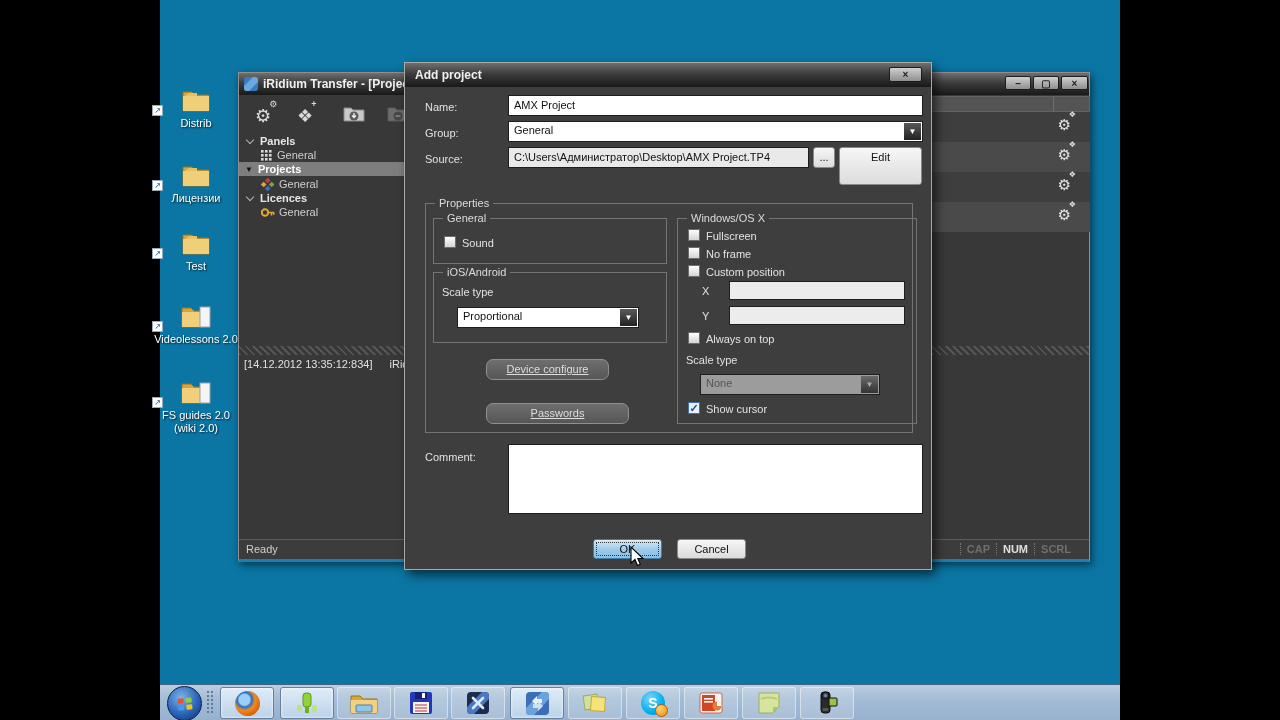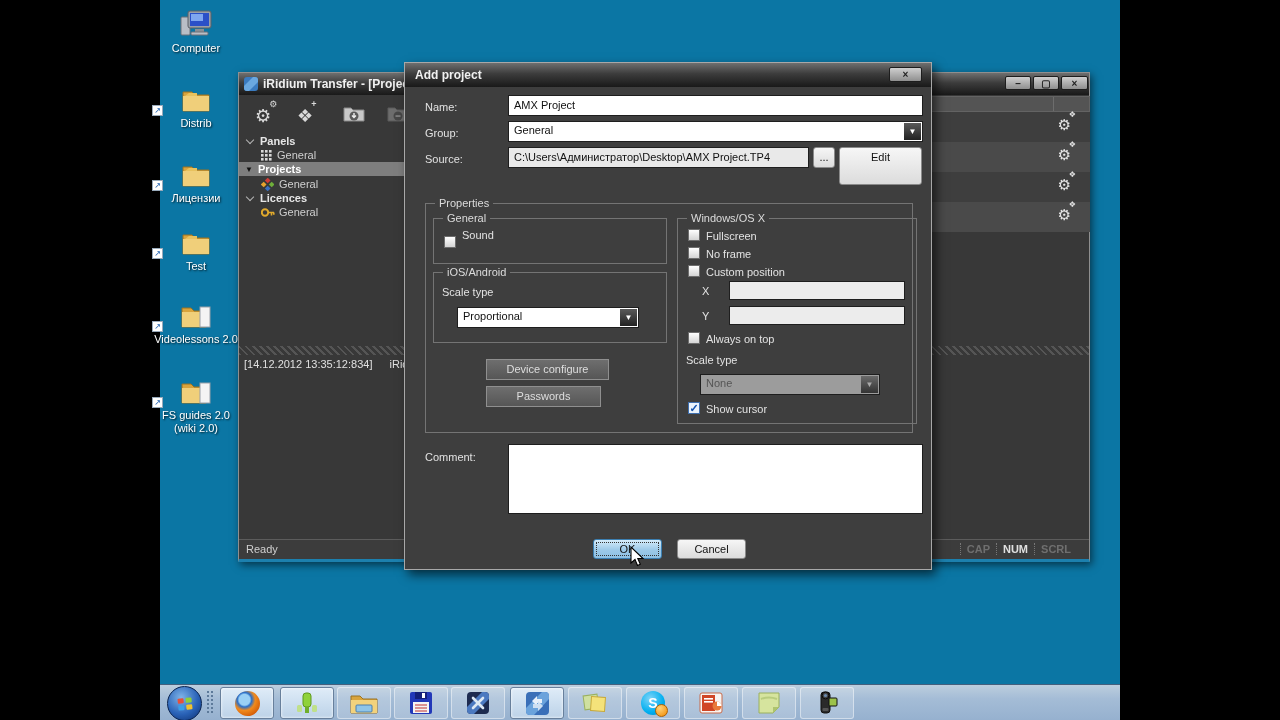--- a/index.html
+++ b/index.html
@@ -51,21 +51,21 @@
   .dselect.disabled .sel-text{color:#555;}
   .dselect.disabled .sel-btn{background:linear-gradient(#6a6a6a,#333);color:#aaa;}
   .gbox{position:absolute;border:1px solid #747474;box-sizing:border-box;}
   .gbox-title{position:absolute;top:-7px;left:9px;background:#3e3e3e;padding:0 4px;font-size:11px;color:#dcdcdc;}
   .cb{position:absolute;width:12px;height:12px;background:linear-gradient(#fefefe,#d4d4d4);
       border:1px solid #6d6d6d;box-sizing:border-box;}
   .cb.checked{background:#e9f2fc;border-color:#3f6fae;color:#1553ae;font-size:11px;font-weight:bold;
               line-height:10px;text-align:center;}
   .cb-lbl{position:absolute;font-size:11px;color:#e2e2e2;white-space:nowrap;}
   .gbtn{position:absolute;background:linear-gradient(#6e6e6e,#565656);border:1px solid #8f8f8f;
-        color:#dedede;font-size:11px;text-align:center;line-height:19px;box-sizing:border-box;border-radius:0;}
+        color:#dedede;font-size:11px;text-align:center;line-height:19px;box-sizing:border-box;border-radius:7px;text-decoration:underline;}
   .okbtn{position:absolute;background:linear-gradient(#d6ecfa,#9cc9e8 55%,#8dc0e4);border:1px solid #3c7fb1;
          border-radius:3px;font-size:11px;color:#111;text-align:center;line-height:18px;box-sizing:border-box;
          outline:1px dotted #333;outline-offset:-4px;}
   .cbtn{position:absolute;background:linear-gradient(#f6f6f6,#dcdcdc);border:1px solid #8a8a8a;
         border-radius:3px;font-size:11px;color:#111;text-align:center;line-height:18px;box-sizing:border-box;}
   
   .statusbar{position:absolute;left:0;right:0;bottom:0;height:19px;background:#3c3c3c;border-top:1px solid #5c5c5c;
              font-size:11px;color:#cfcfcf;}
   .ind{display:inline-block;padding:0 6px;border-left:1px dotted #777;color:#6f6f6f;font-weight:bold;}
   .ind.on{color:#e0e0e0;}
@@ -74,33 +74,20 @@
            background:linear-gradient(#bccede,#a4bcd6 40%,#96b1cf);border-top:1px solid #44607e;}
   .tbtn{position:absolute;top:2px;width:52px;height:30px;border-radius:3px;border:1px solid rgba(255,255,255,.45);
         background:rgba(255,255,255,.18);display:flex;align-items:center;justify-content:center;}
   .tbtn.active{background:linear-gradient(#dfecf8,#bcd2e8);border:1px solid #68809c;box-shadow:inset 0 0 3px #fff;}
 </style>
 </head>
 <body>
 
 <div id="desktop">
 
-  <div class="dicon" style="left:-6px;top:5px">
-    <div class="ic">
-      <svg width="34" height="32">
-          <rect x="2" y="10" width="9" height="18" rx="1" fill="#b9bec6" stroke="#6c7078"></rect>
-          <rect x="9" y="4" width="23" height="17" rx="2" fill="#9aa0a8" stroke="#5d6168"></rect>
-          <rect x="11" y="6" width="19" height="13" fill="#2b50c8"></rect>
-          <rect x="12" y="7" width="12" height="7" fill="#7fa6f0"></rect>
-          <rect x="16" y="22" width="9" height="3" fill="#8a8f96"></rect>
-          <rect x="12" y="25" width="17" height="3" rx="1" fill="#b9bec6" stroke="#6c7078"></rect>
-        </svg>
-    </div>
-    <div class="lbl">Computer</div>
-  </div>
 
   <div class="dicon" style="left:-6px;top:80px">
     <div class="ic" style="position:relative">
       <svg width="32" height="30">
           <path d="M3 8 h9 l3 3 h14 v16 H3 z" fill="#d9a43c" stroke="#9a7322"></path>
           <path d="M3 12 h26 v15 H3 z" fill="#f0cf7a"></path>
           <path d="M5 12 l4 -3 h8 v3 z" fill="#e8c25e"></path>
         </svg>
       <span class="shortcut">↗</span>
     </div>
@@ -291,34 +278,34 @@
     <div class="cbtn" style="left:408px;top:84px;width:22px;height:21px;line-height:19px">...</div>
     <div class="cbtn" style="left:434px;top:84px;width:83px;height:38px;line-height:19px">Edit</div>
 
     <div class="gbox" style="left:20px;top:140px;width:488px;height:230px">
       <span class="gbox-title">Properties</span>
     </div>
 
     <div class="gbox" style="left:28px;top:155px;width:234px;height:46px">
       <span class="gbox-title">General</span>
       <span class="cb" style="left:10px;top:17px"></span>
-      <span class="cb-lbl" style="left:28px;top:10px">Sound</span>
+      <span class="cb-lbl" style="left:28px;top:18px">Sound</span>
     </div>
 
     <div class="gbox" style="left:28px;top:209px;width:234px;height:71px">
       <span class="gbox-title">iOS/Android</span>
       <span class="dlabel" style="left:8px;top:13px">Scale type</span>
       <div class="dselect" style="left:23px;top:34px;width:182px;height:21px">
         <span class="sel-text">Proportional</span>
         <span class="sel-btn">▼</span>
       </div>
     </div>
 
     <div class="gbtn" style="left:81px;top:296px;width:123px;height:21px">Device configure</div>
-    <div class="gbtn" style="left:81px;top:323px;width:115px;height:21px">Passwords</div>
+    <div class="gbtn" style="left:81px;top:340px;width:143px;height:21px">Passwords</div>
 
     <div class="gbox" style="left:272px;top:155px;width:240px;height:206px">
       <span class="gbox-title">Windows/OS X</span>
       <span class="cb" style="left:10px;top:10px"></span>
       <span class="cb-lbl" style="left:28px;top:11px">Fullscreen</span>
       <span class="cb" style="left:10px;top:28px"></span>
       <span class="cb-lbl" style="left:28px;top:29px">No frame</span>
       <span class="cb" style="left:10px;top:46px"></span>
       <span class="cb-lbl" style="left:28px;top:47px">Custom position</span>
       <span class="dlabel" style="left:24px;top:66px">X</span>

